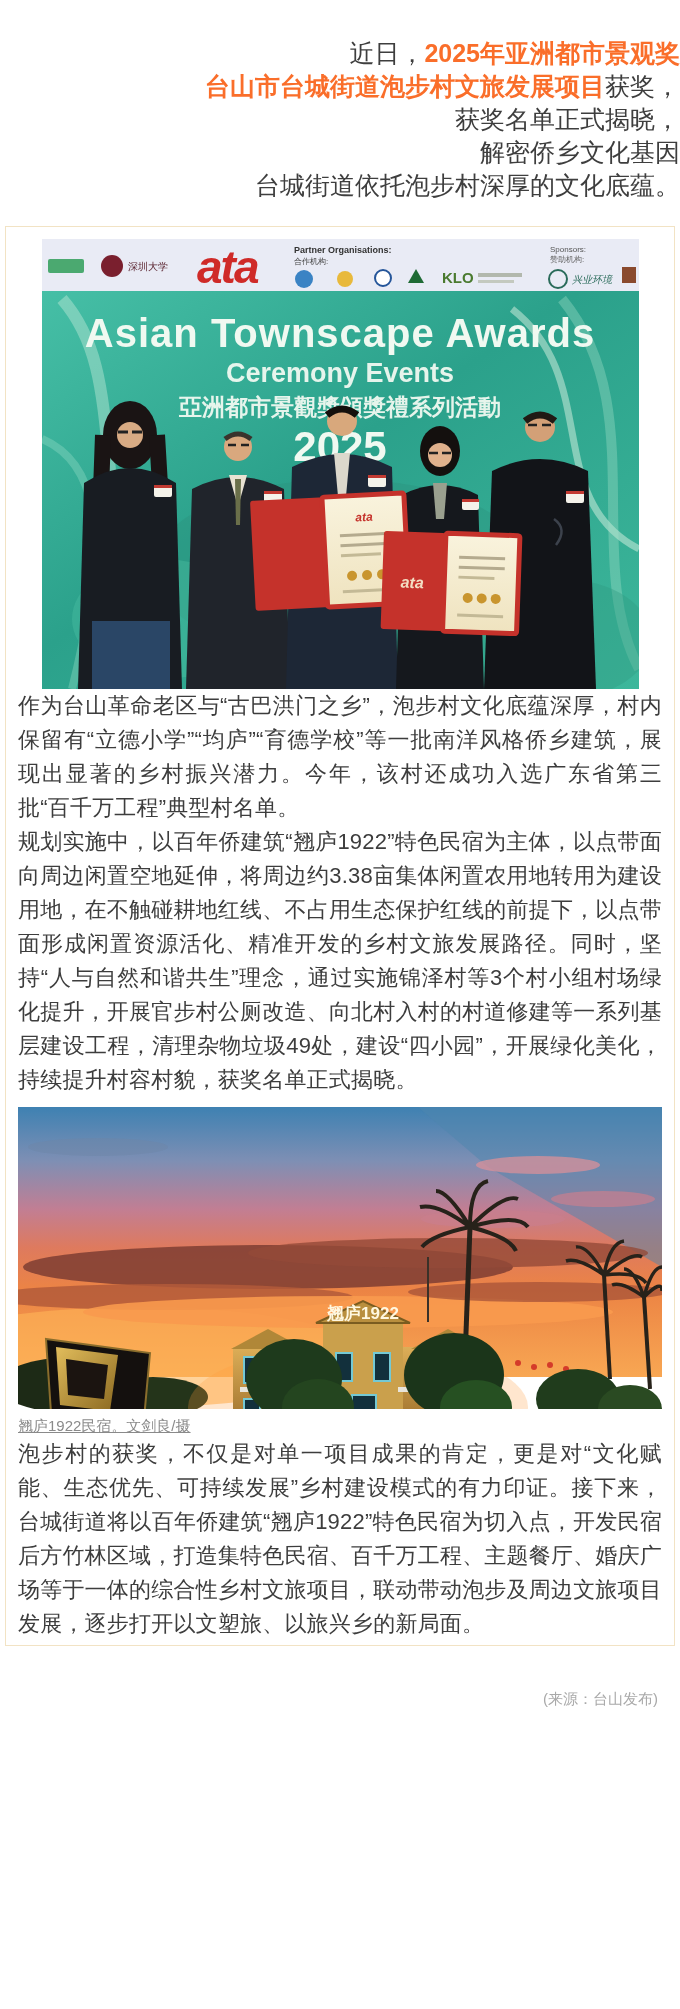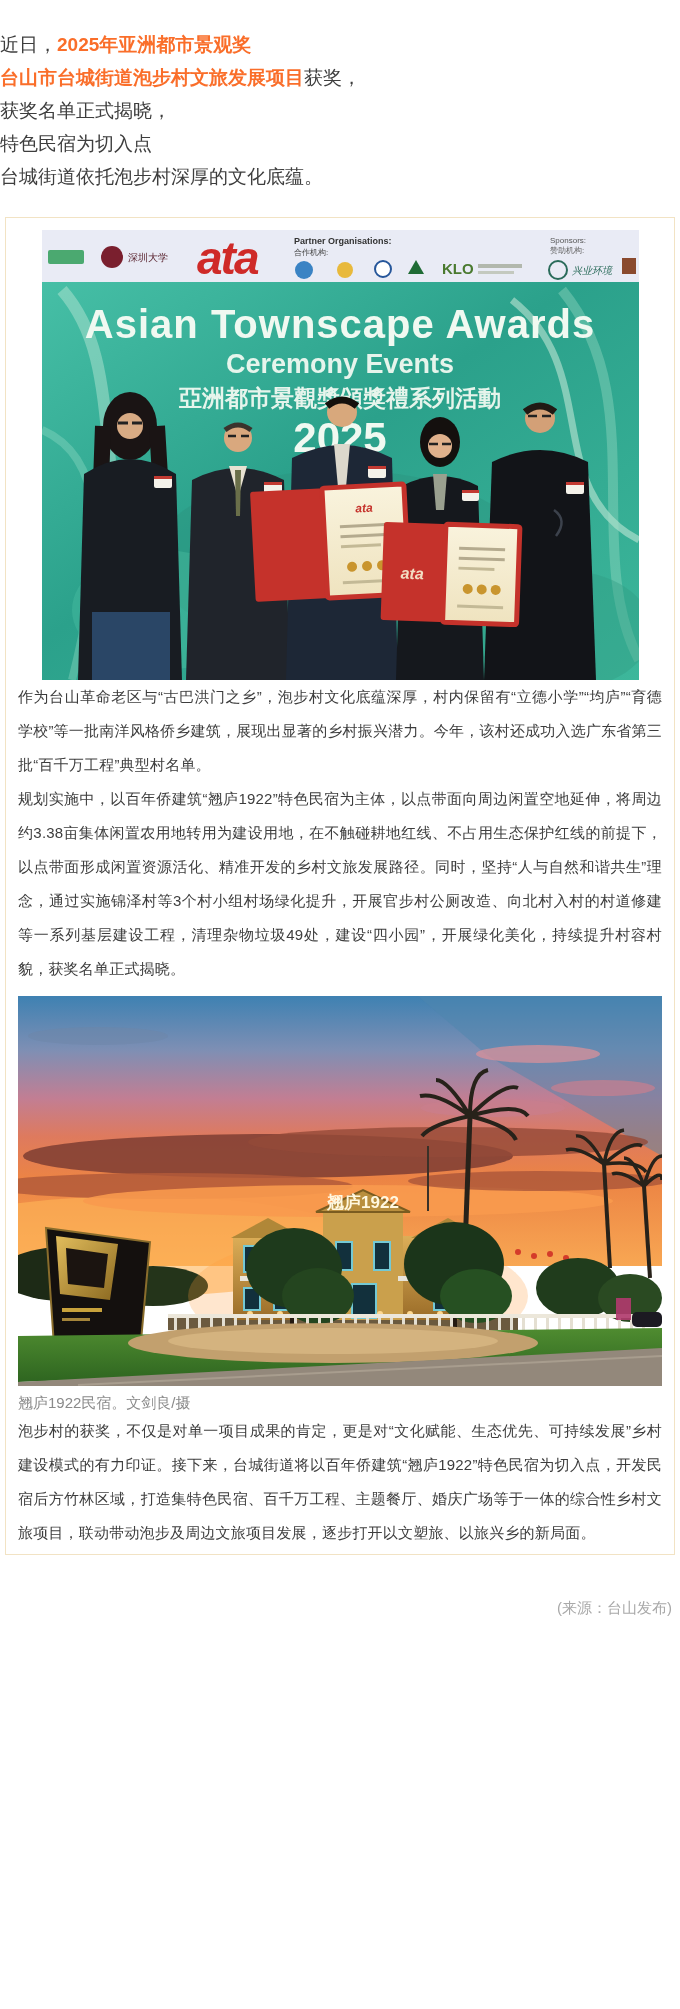--- a/index.html
+++ b/index.html
@@ -1,48 +1,48 @@
 <!DOCTYPE html>
 <html><head>
 <meta charset="utf-8">
 <style>
   html,body{margin:0;padding:0;}
   body{
     width:680px;min-height:2009px;background:#ffffff;
     font-family:"Liberation Sans","DejaVu Sans",sans-serif;
     color:#3d3d3d;overflow:hidden;
   }
-  .intro{padding-top:28px;text-align:left;font-size:19px;line-height:33px;color:#3e3e3e;}
+  .intro{padding-top:37px;text-align:right;font-size:25px;line-height:33px;color:#3e3e3e;}
   .intro .hl{color:#fa6e2a;font-weight:bold;}
   .card{
     margin:24px 5px 0 5px;
     border:1px solid #f2e3c4;
     padding:12px 12px 4px 12px;
   }
   .photo1-wrap{width:597px;height:450px;margin:0 auto;overflow:hidden;}
-  .photo2-wrap{width:644px;height:390px;margin-top:10px;overflow:hidden;}
+  .photo2-wrap{width:644px;height:302px;margin-top:10px;overflow:hidden;}
   p.body-par{
-    font-size:15px;line-height:34px;text-align:justify;
+    font-size:22px;line-height:34px;text-align:justify;
     margin:0;color:#3d3d3d;letter-spacing:.2px;
   }
   .mt20{margin-top:20px;}
   .mt14{margin-top:14px;}
-  .caption{margin-top:6px;font-size:15px;line-height:22px;color:#8a8a8a;}
+  .caption{margin-top:6px;font-size:15px;line-height:22px;color:#8a8a8a;text-decoration:underline;}
   .final{margin-top:18px;}
-  .source{margin:44px 8px 0 0;text-align:right;font-size:15px;color:#a9a9a9;}
+  .source{margin:44px 22px 0 0;text-align:right;font-size:15px;color:#a9a9a9;}
   svg text{user-select:none;}
 </style>
 </head>
 <body>
 
 <div class="intro">
   <div><span>近日，</span><span class="hl">2025年亚洲都市景观奖</span></div>
   <div><span class="hl">台山市台城街道泡步村文旅发展项目</span><span>获奖，</span></div>
   <div>获奖名单正式揭晓，</div>
-  <div>特色民宿为切入点</div>
+  <div>解密侨乡文化基因</div>
   <div>台城街道依托泡步村深厚的文化底蕴。</div>
 </div>
 
 <div class="card">
 
   <div class="photo1-wrap">
     <svg viewBox="0 0 597 450" width="597" height="450">
       <defs>
         <linearGradient id="screenG" x1="0" y1="0" x2="1" y2="1">
           <stop offset="0" stop-color="#46bfa6"></stop>

